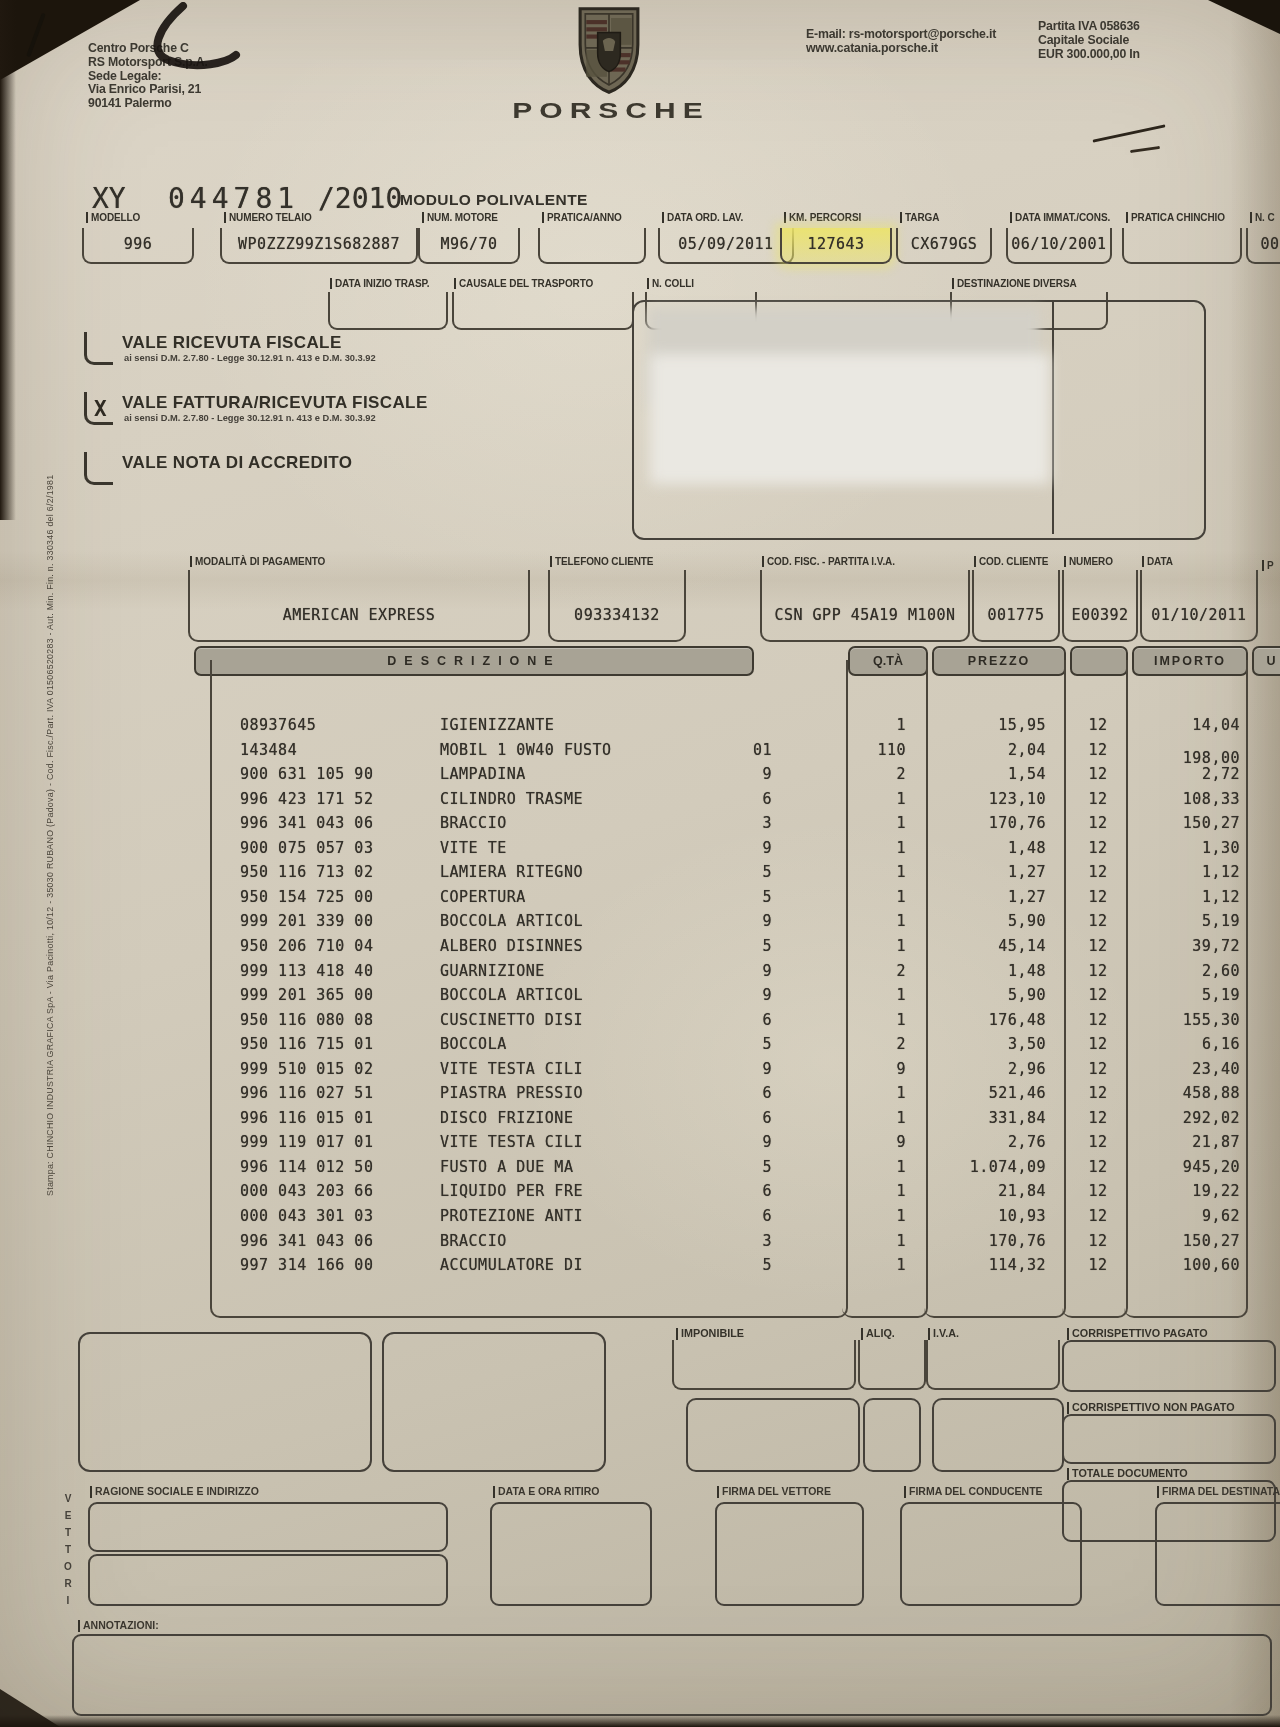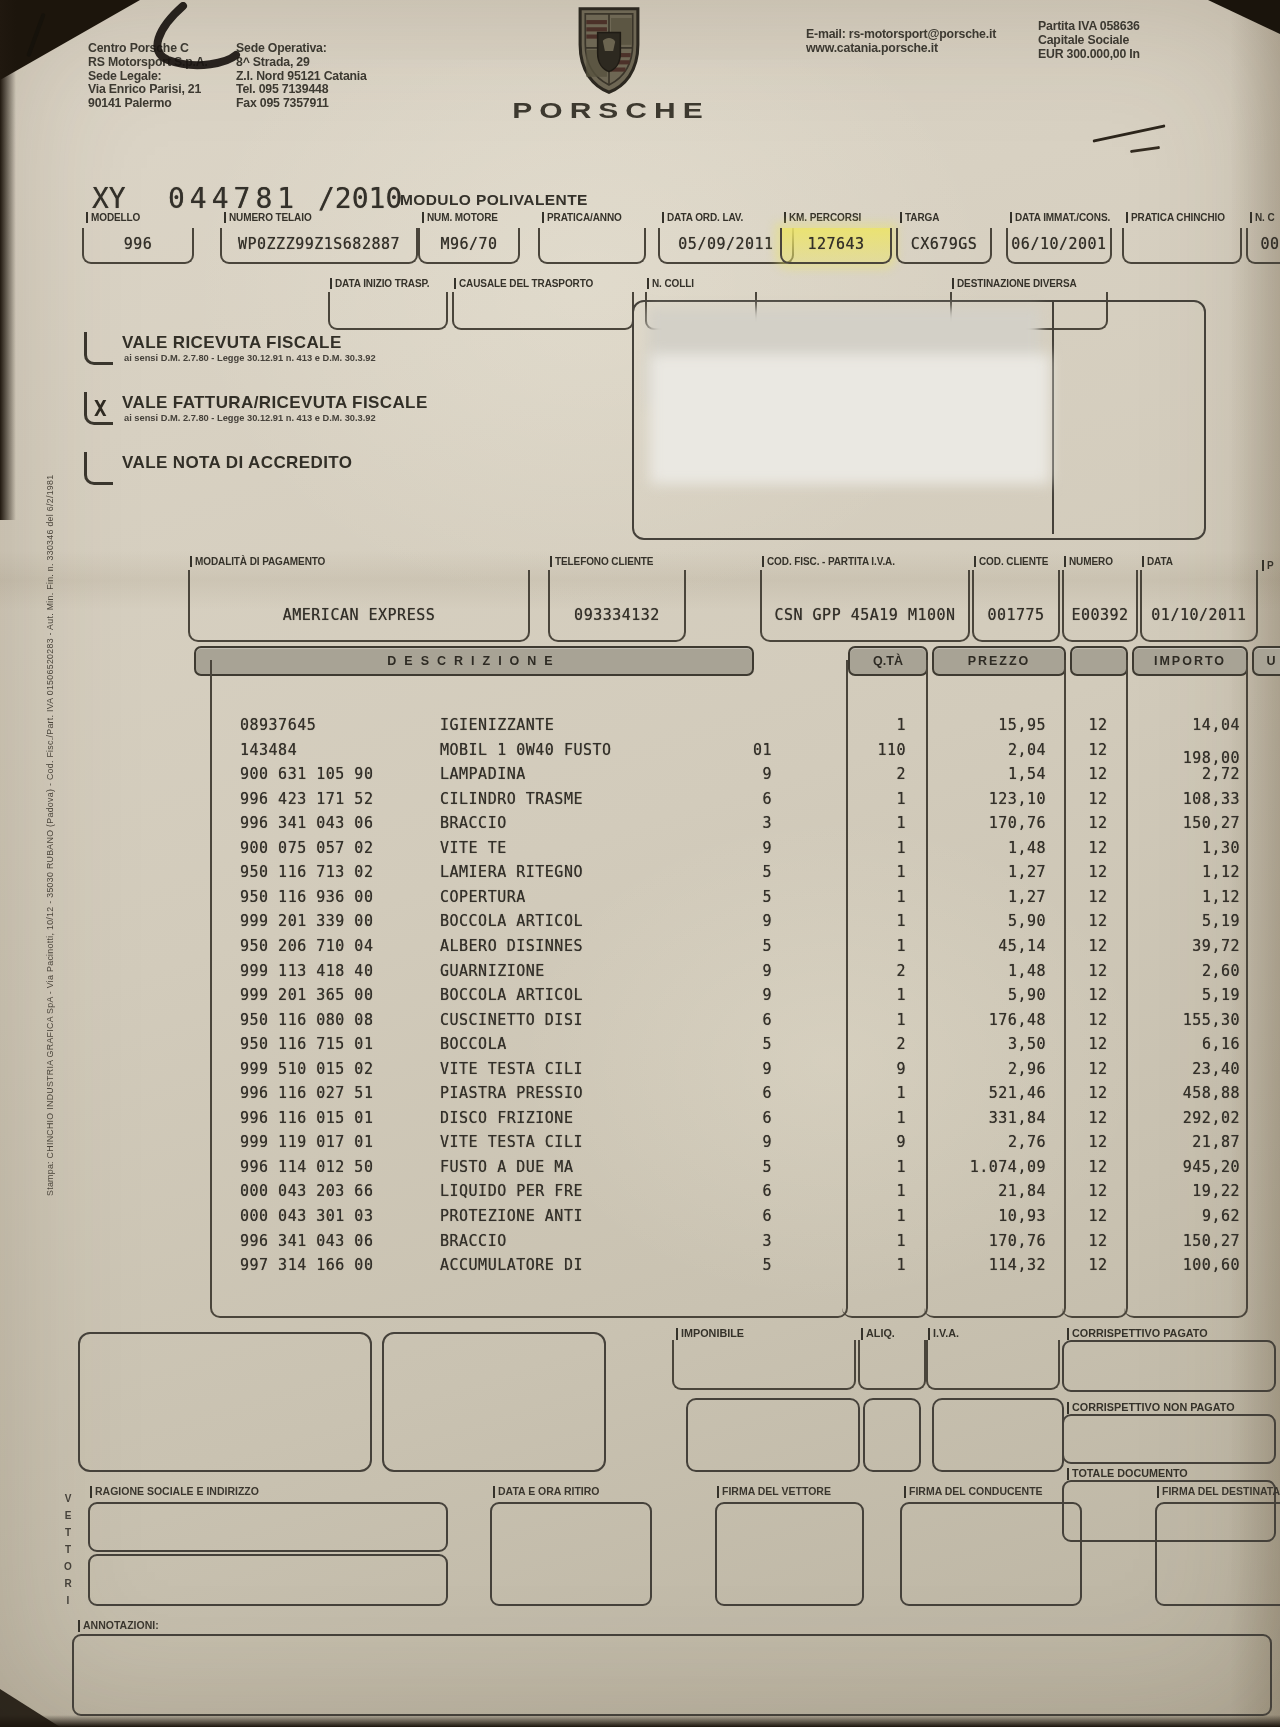--- a/index.html
+++ b/index.html
@@ -63,27 +63,20 @@
   <div class="shine" style="left:520px;top:820px;width:620px;height:480px;background:radial-gradient(ellipse at 50% 50%,rgba(255,250,232,.18),transparent 72%);"></div>
   <div class="crease" style="left:0;top:550px;width:1280px;height:60px;background:linear-gradient(rgba(120,104,76,0),rgba(120,104,76,.10) 50%,rgba(120,104,76,0));"></div>
   <div class="crease" style="left:1230px;top:0;width:50px;height:1727px;background:linear-gradient(to right,rgba(90,74,48,0),rgba(90,74,48,.22));"></div>
 
   <div class="abs" id="hdr-col1" style="left:88px;top:42px;">
       <div class="hline">Centro Porsche C</div>
       <div class="hline">RS Motorsport S.p.A.</div>
       <div class="hline">Sede Legale:</div>
       <div class="hline">Via Enrico Parisi, 21</div>
       <div class="hline">90141 Palermo</div>
-    </div>
-  <div class="abs" id="hdr-col2" style="left:236px;top:42px;">
-      <div class="hline">Sede Operativa:</div>
-      <div class="hline">8^ Strada, 29</div>
-      <div class="hline">Z.I. Nord 95121 Catania</div>
-      <div class="hline">Tel. 095 7139448</div>
-      <div class="hline">Fax 095 7357911</div>
     </div>
   <div class="abs" id="hdr-contact" style="left:806px;top:28px;">
       <div class="hline">E-mail: rs-motorsport@porsche.it</div>
       <div class="hline">www.catania.porsche.it</div>
     </div>
   <div class="abs" id="hdr-fiscal" style="left:1038px;top:20px;">
       <div class="hline">Partita IVA 058636</div>
       <div class="hline">Capitale Sociale</div>
       <div class="hline">EUR 300.000,00 In</div>
     </div>
@@ -322,39 +315,39 @@
       <div class="trow" style="top:814px;">
         <div class="tc" style="left:240px;">996 341 043 06</div>
         <div class="tc" style="left:440px;">BRACCIO</div>
         <div class="tc" style="left:700px;width:72px;text-align:right;">3</div>
         <div class="tc" style="left:830px;width:76px;text-align:right;">1</div>
         <div class="tc" style="left:928px;width:118px;text-align:right;">170,76</div>
         <div class="tc" style="left:1072px;width:52px;text-align:center;">12</div>
         <div class="tc" style="left:1126px;width:114px;text-align:right;">150,27</div>
       </div>
       <div class="trow" style="top:839px;">
-        <div class="tc" style="left:240px;">900 075 057 02</div>
+        <div class="tc" style="left:240px;">900 075 057 03</div>
         <div class="tc" style="left:440px;">VITE TE</div>
         <div class="tc" style="left:700px;width:72px;text-align:right;">9</div>
         <div class="tc" style="left:830px;width:76px;text-align:right;">1</div>
         <div class="tc" style="left:928px;width:118px;text-align:right;">1,48</div>
         <div class="tc" style="left:1072px;width:52px;text-align:center;">12</div>
         <div class="tc" style="left:1126px;width:114px;text-align:right;">1,30</div>
       </div>
       <div class="trow" style="top:863px;">
         <div class="tc" style="left:240px;">950 116 713 02</div>
         <div class="tc" style="left:440px;">LAMIERA RITEGNO</div>
         <div class="tc" style="left:700px;width:72px;text-align:right;">5</div>
         <div class="tc" style="left:830px;width:76px;text-align:right;">1</div>
         <div class="tc" style="left:928px;width:118px;text-align:right;">1,27</div>
         <div class="tc" style="left:1072px;width:52px;text-align:center;">12</div>
         <div class="tc" style="left:1126px;width:114px;text-align:right;">1,12</div>
       </div>
       <div class="trow" style="top:888px;">
-        <div class="tc" style="left:240px;">950 116 936 00</div>
+        <div class="tc" style="left:240px;">950 154 725 00</div>
         <div class="tc" style="left:440px;">COPERTURA</div>
         <div class="tc" style="left:700px;width:72px;text-align:right;">5</div>
         <div class="tc" style="left:830px;width:76px;text-align:right;">1</div>
         <div class="tc" style="left:928px;width:118px;text-align:right;">1,27</div>
         <div class="tc" style="left:1072px;width:52px;text-align:center;">12</div>
         <div class="tc" style="left:1126px;width:114px;text-align:right;">1,12</div>
       </div>
       <div class="trow" style="top:912px;">
         <div class="tc" style="left:240px;">999 201 339 00</div>
         <div class="tc" style="left:440px;">BOCCOLA ARTICOL</div>

